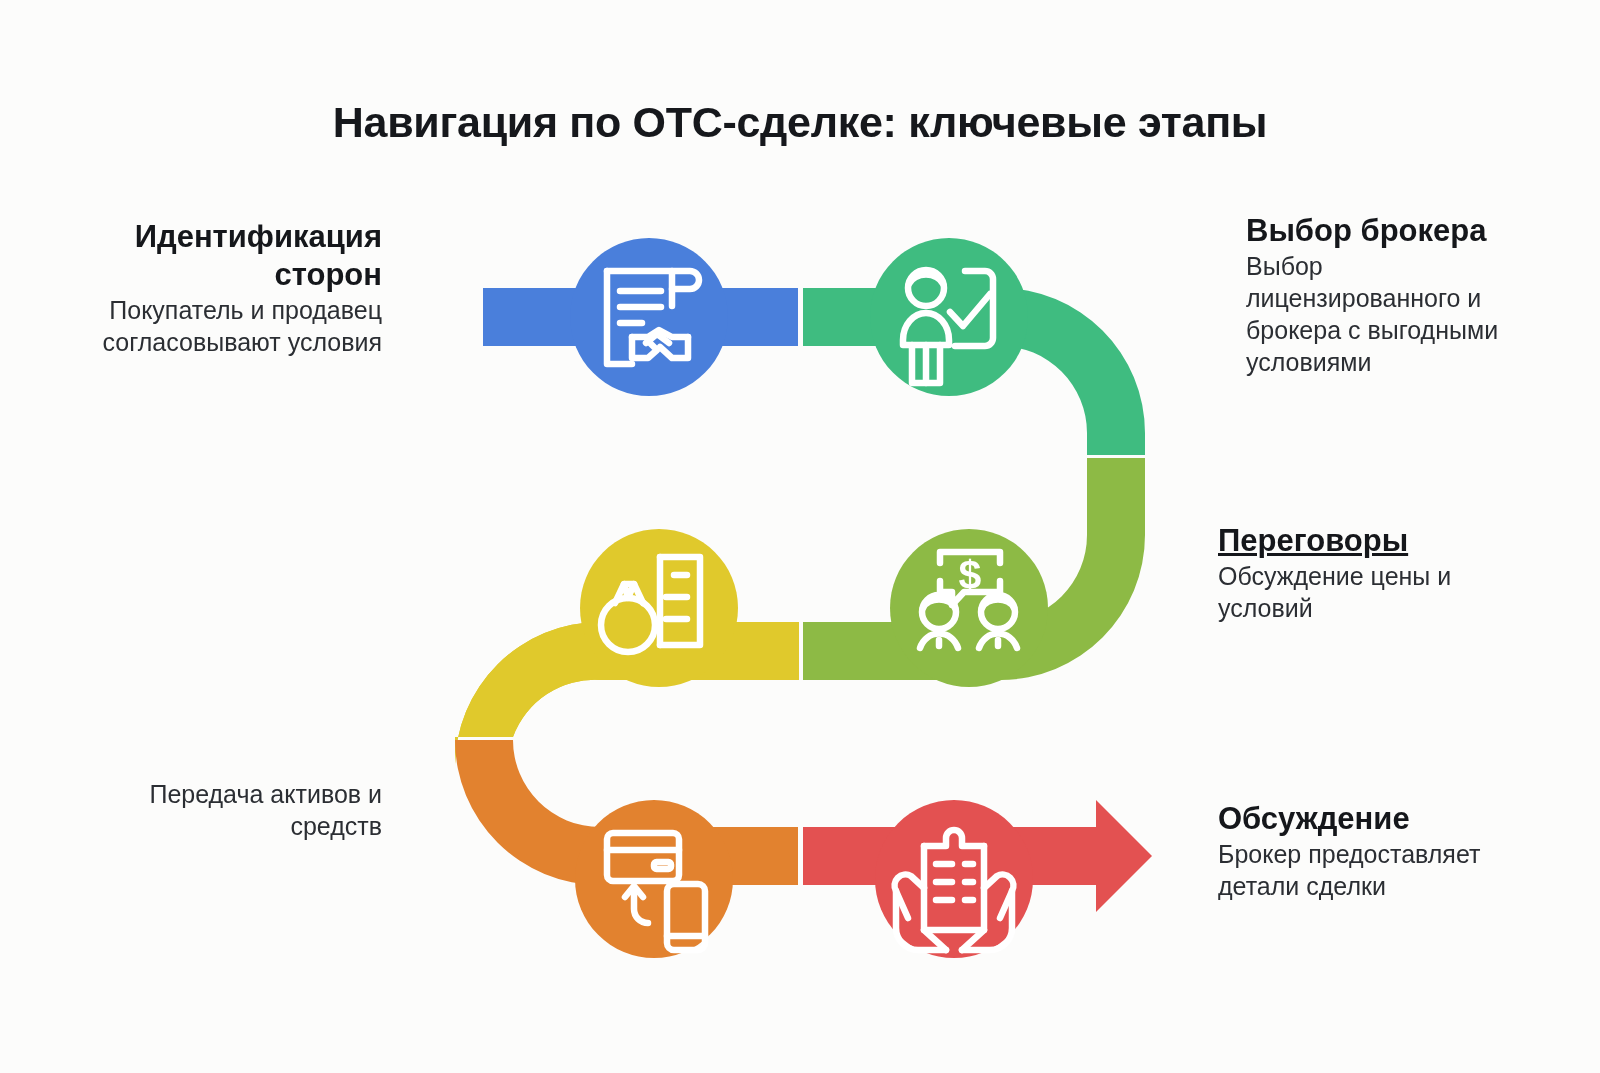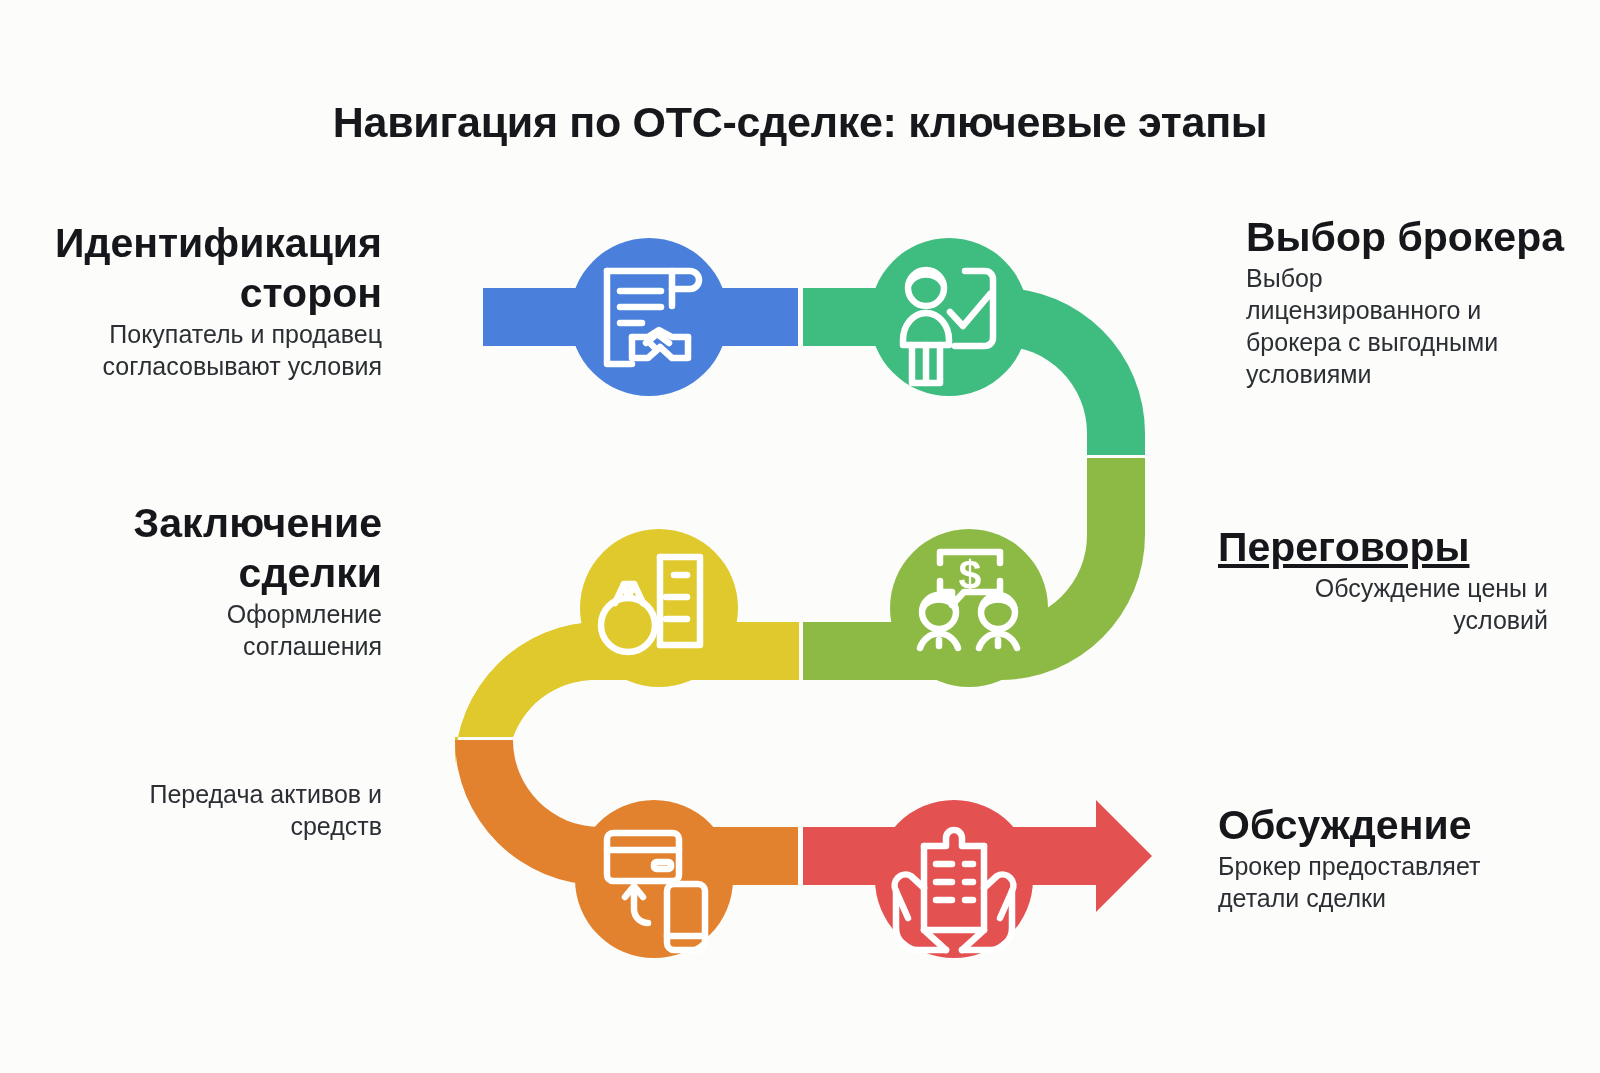--- a/index.html
+++ b/index.html
@@ -15,21 +15,21 @@
 
   .title{
     position:absolute;top:98px;left:0;width:1600px;
     text-align:center;
     font-size:43px;font-weight:bold;color:#16181c;
     letter-spacing:-0.3px;
   }
 
   .block{position:absolute;}
   .block .head{
-    font-size:41px;font-weight:bold;color:#15171b;
+    font-size:31px;font-weight:bold;color:#15171b;
     line-height:1.22;
   }
   .block .body{
     font-size:25px;font-weight:normal;color:#2b2e33;
     line-height:1.28;
     margin-top:0;
   }
   .left{text-align:right;width:330px;}
   .right{text-align:left;width:330px;}
 </style>
@@ -147,30 +147,24 @@
   </div>
 
   <div class="block right" style="left:1246px;top:212px;">
     <div class="head" style="white-space:pre-line;">Выбор брокера</div>
     <div class="body" style="white-space:pre-line;">Выбор
 лицензированного и
 брокера с выгодными
 условиями</div>
   </div>
 
-  <div class="block left" style="left:52px;top:498px;">
-    <div class="head" style="white-space:pre-line;">Заключение
-сделки</div>
-    <div class="body" style="white-space:pre-line;">Оформление
-соглашения</div>
-  </div>
 
   <div class="block right" style="left:1218px;top:522px;">
     <div class="head" style="white-space:pre-line;text-decoration:underline;">Переговоры</div>
-    <div class="body" style="white-space:pre-line;text-align:right;">Обсуждение цены и
+    <div class="body" style="white-space:pre-line;">Обсуждение цены и
 условий</div>
   </div>
 
   <div class="block left" style="left:52px;top:778px;">
     <div class="body" style="white-space:pre-line;">Передача активов и
 средств</div>
   </div>
 
   <div class="block right" style="left:1218px;top:800px;">
     <div class="head" style="white-space:pre-line;">Обсуждение</div>

